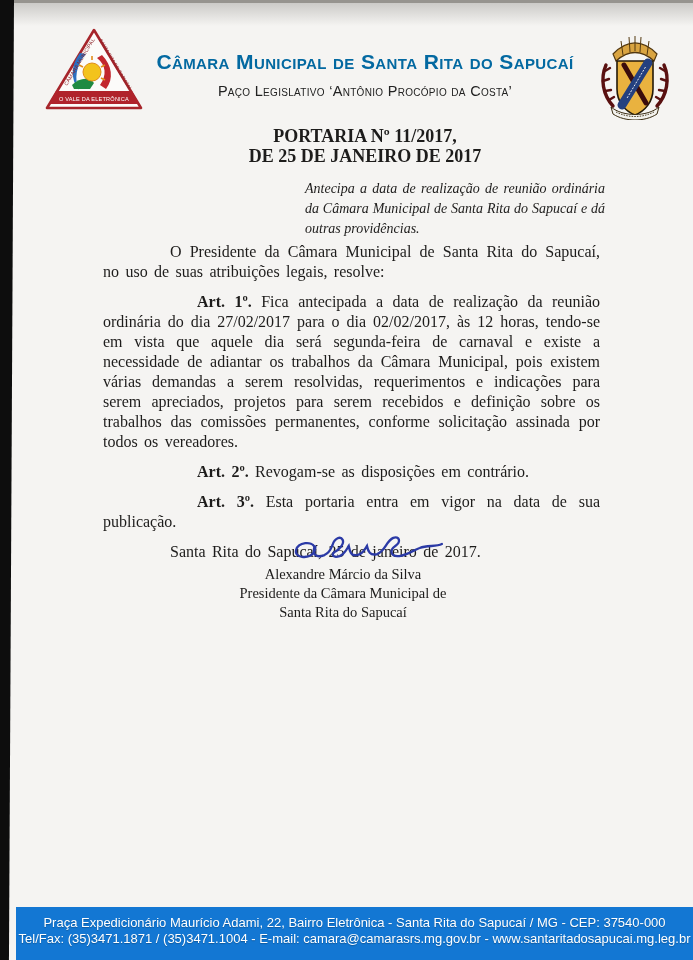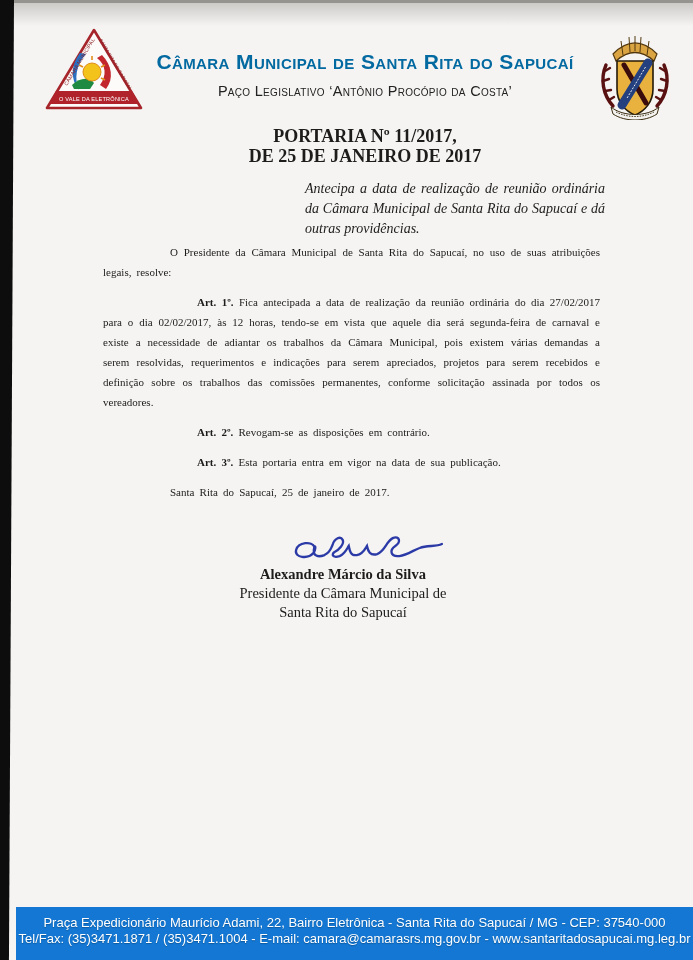--- a/index.html
+++ b/index.html
@@ -24,29 +24,29 @@
   .logo-right{position:absolute;left:596px;top:27px;width:78px;height:93px;}
 
   
   .doc-heading{position:absolute;top:126px;left:120px;width:490px;text-align:center;
     font-weight:bold;font-size:18px;line-height:20px;}
   .summary{position:absolute;top:179px;left:305px;width:300px;
     font-style:italic;font-size:14px;line-height:20px;text-align:justify;}
 
   
   .body-copy{position:absolute;top:242px;left:103px;width:497px;
-    font-size:11px;line-height:20px;text-align:justify;word-spacing:2.4px;}
+    font-size:16px;line-height:20px;text-align:justify;word-spacing:2.4px;}
   .body-copy p{margin:0 0 10px 0;text-indent:67px;}
   .lead{font-weight:bold;margin-left:27px;}
 
   
   .sig-squiggle{position:absolute;left:288px;top:528px;width:162px;height:42px;}
   .sig-block{position:absolute;top:565px;left:103px;width:480px;text-align:center;
     font-size:14.5px;line-height:19px;}
-  .sig-name{font-weight:bold;}
+  .sig-name{font-weight:normal;}
 
   
   .footer{position:absolute;left:16px;right:0;bottom:0;height:53px;
     background:var(--footer_blue,#1377d3);color:#fff;
     font-family:"Liberation Sans", sans-serif;font-size:13px;line-height:16px;
     text-align:center;padding-top:8px;box-sizing:border-box;
     text-shadow:0 1px 1px rgba(0,0,0,.25);}
   .footer div{white-space:nowrap;}
 </style>
 </head>

